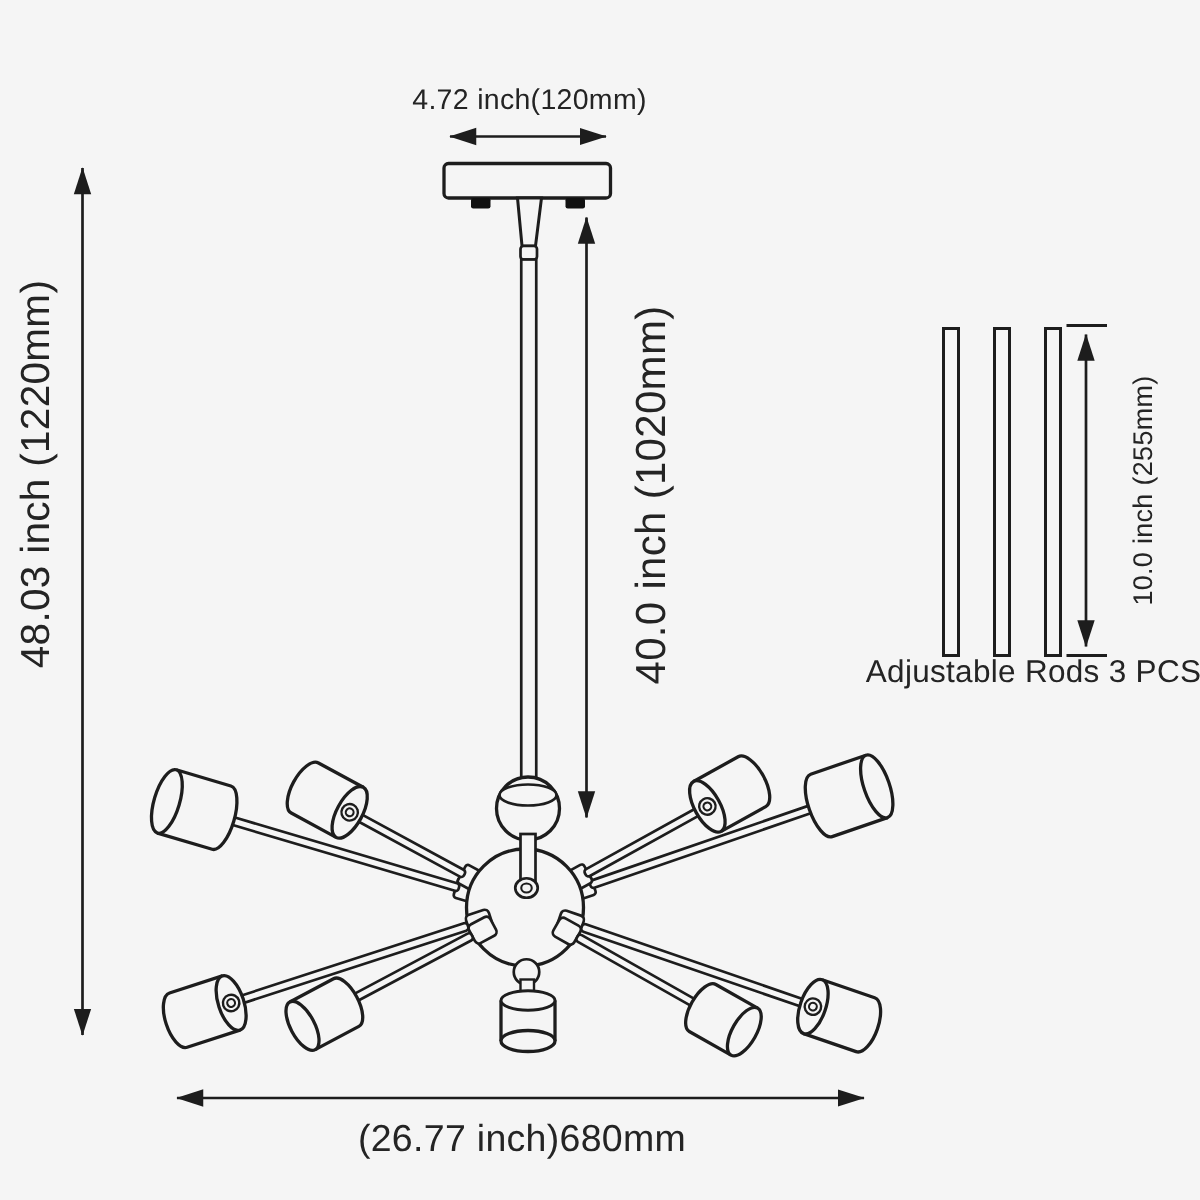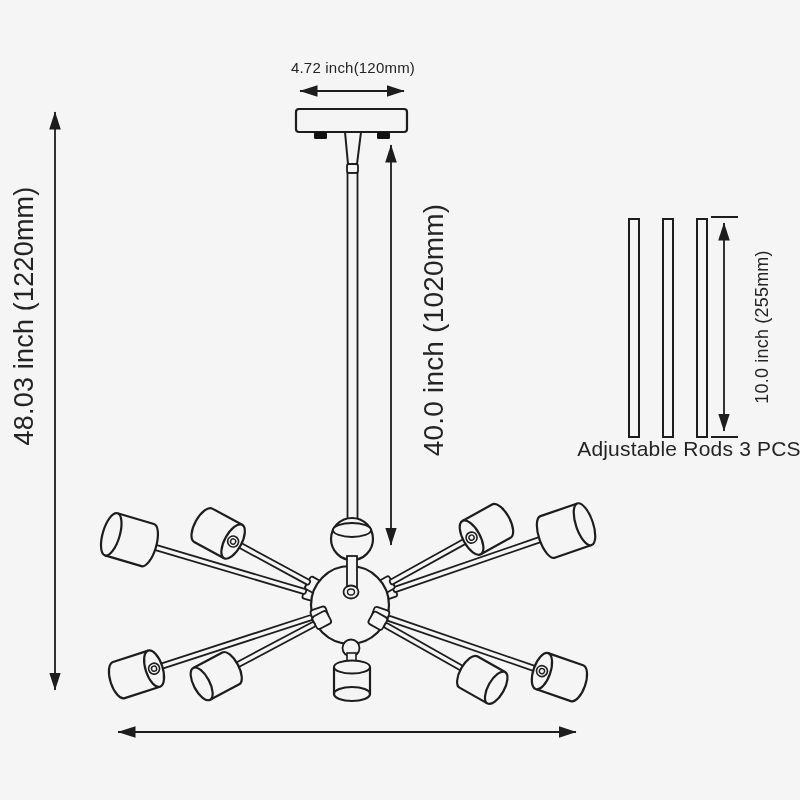--- a/index.html
+++ b/index.html
@@ -11,21 +11,21 @@
   .stage{
     position:relative;width:800px;height:800px;background:var(--bg);
     overflow:hidden;font-family:"Liberation Sans",sans-serif;color:var(--text);
   }
   .stage svg{position:absolute;left:0;top:0;}
   .label{
     position:absolute;white-space:nowrap;color:var(--text);
     transform:translate(-50%,-50%);letter-spacing:.2px;line-height:1;
   }
   .label.v{transform:translate(-50%,-50%) rotate(-90deg);}
-  .lbl-canopy{left:353px;top:67px;font-size:15px;}
+  .lbl-canopy{left:353px;top:67px;font-size:19px;}
   .lbl-overall{left:24px;top:316px;font-size:27px;}
   .lbl-rodheight{left:434px;top:330px;font-size:28px;}
   .lbl-rodlen{left:762px;top:327px;font-size:18px;}
   .lbl-rodscaption{left:689px;top:448px;font-size:21px;}
   .lbl-width{left:348px;top:760px;font-size:25px;}
 </style>
 </head>
 <body>
 
 <div class="stage">
@@ -138,13 +138,14 @@
     <line x1="55" y1="112" x2="55" y2="690" stroke="var(--ink)" stroke-width="1.8" marker-start="url(#aL)" marker-end="url(#aR)"></line>
     <line x1="391" y1="145" x2="391" y2="545" stroke="var(--ink)" stroke-width="1.8" marker-start="url(#aL)" marker-end="url(#aR)"></line>
     <line x1="118" y1="732" x2="576" y2="732" stroke="var(--ink)" stroke-width="1.8" marker-start="url(#aL)" marker-end="url(#aR)"></line>
   </svg>
 
   <div class="label lbl-canopy">4.72 inch(120mm)</div>
   <div class="label v lbl-overall">48.03 inch (1220mm)</div>
   <div class="label v lbl-rodheight">40.0 inch (1020mm)</div>
   <div class="label v lbl-rodlen">10.0 inch (255mm)</div>
   <div class="label lbl-rodscaption">Adjustable Rods 3 PCS</div>
+  <div class="label lbl-width">(26.77 inch)680mm</div>
 </div>
 
 </body></html>

